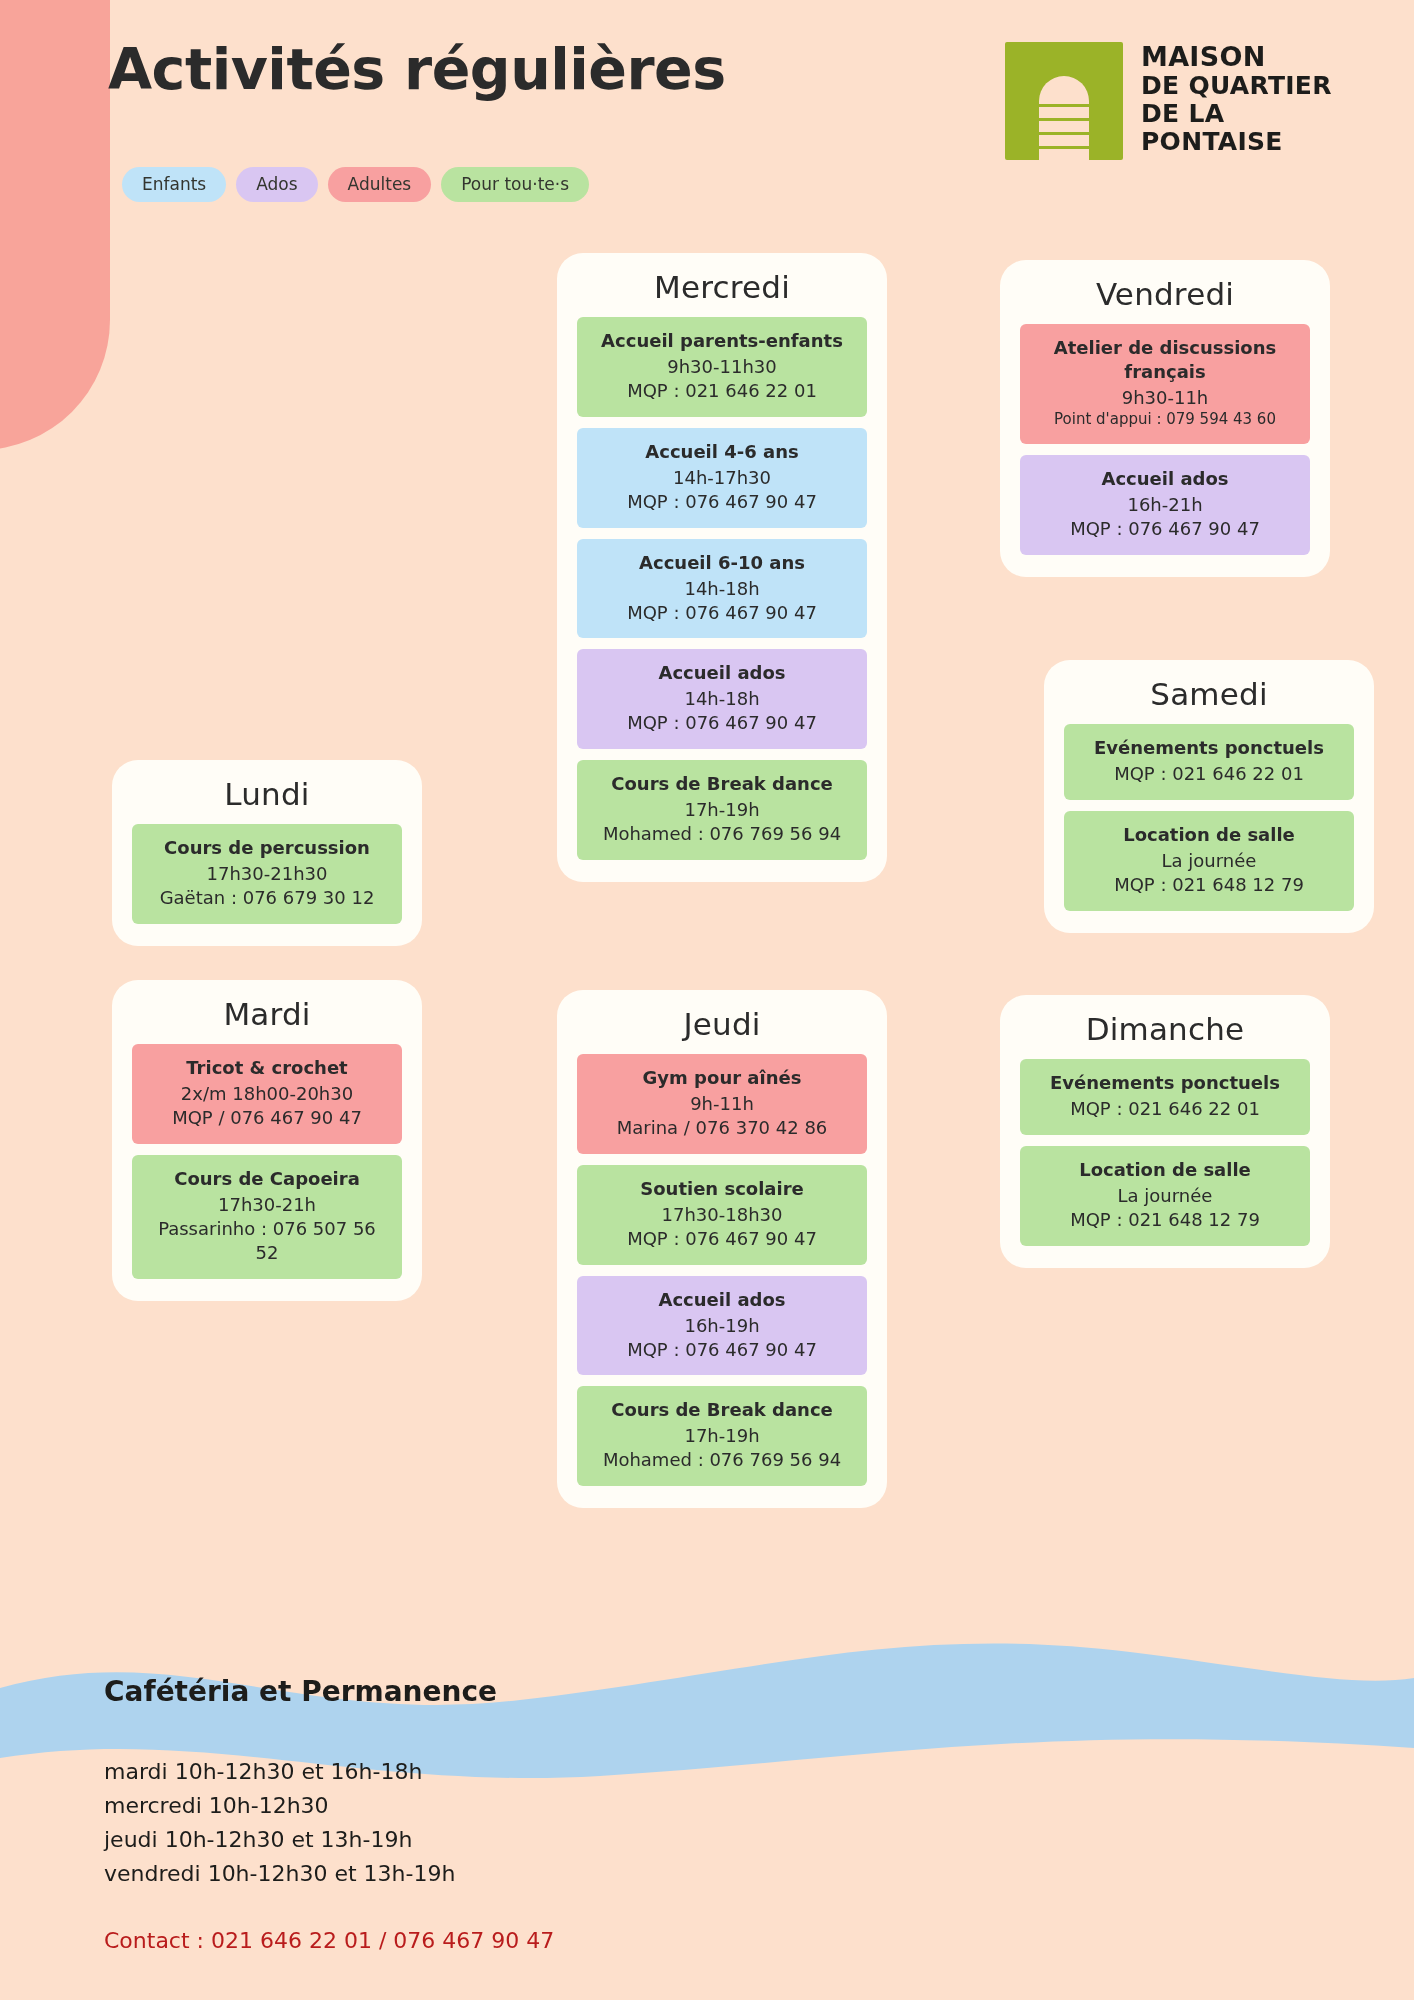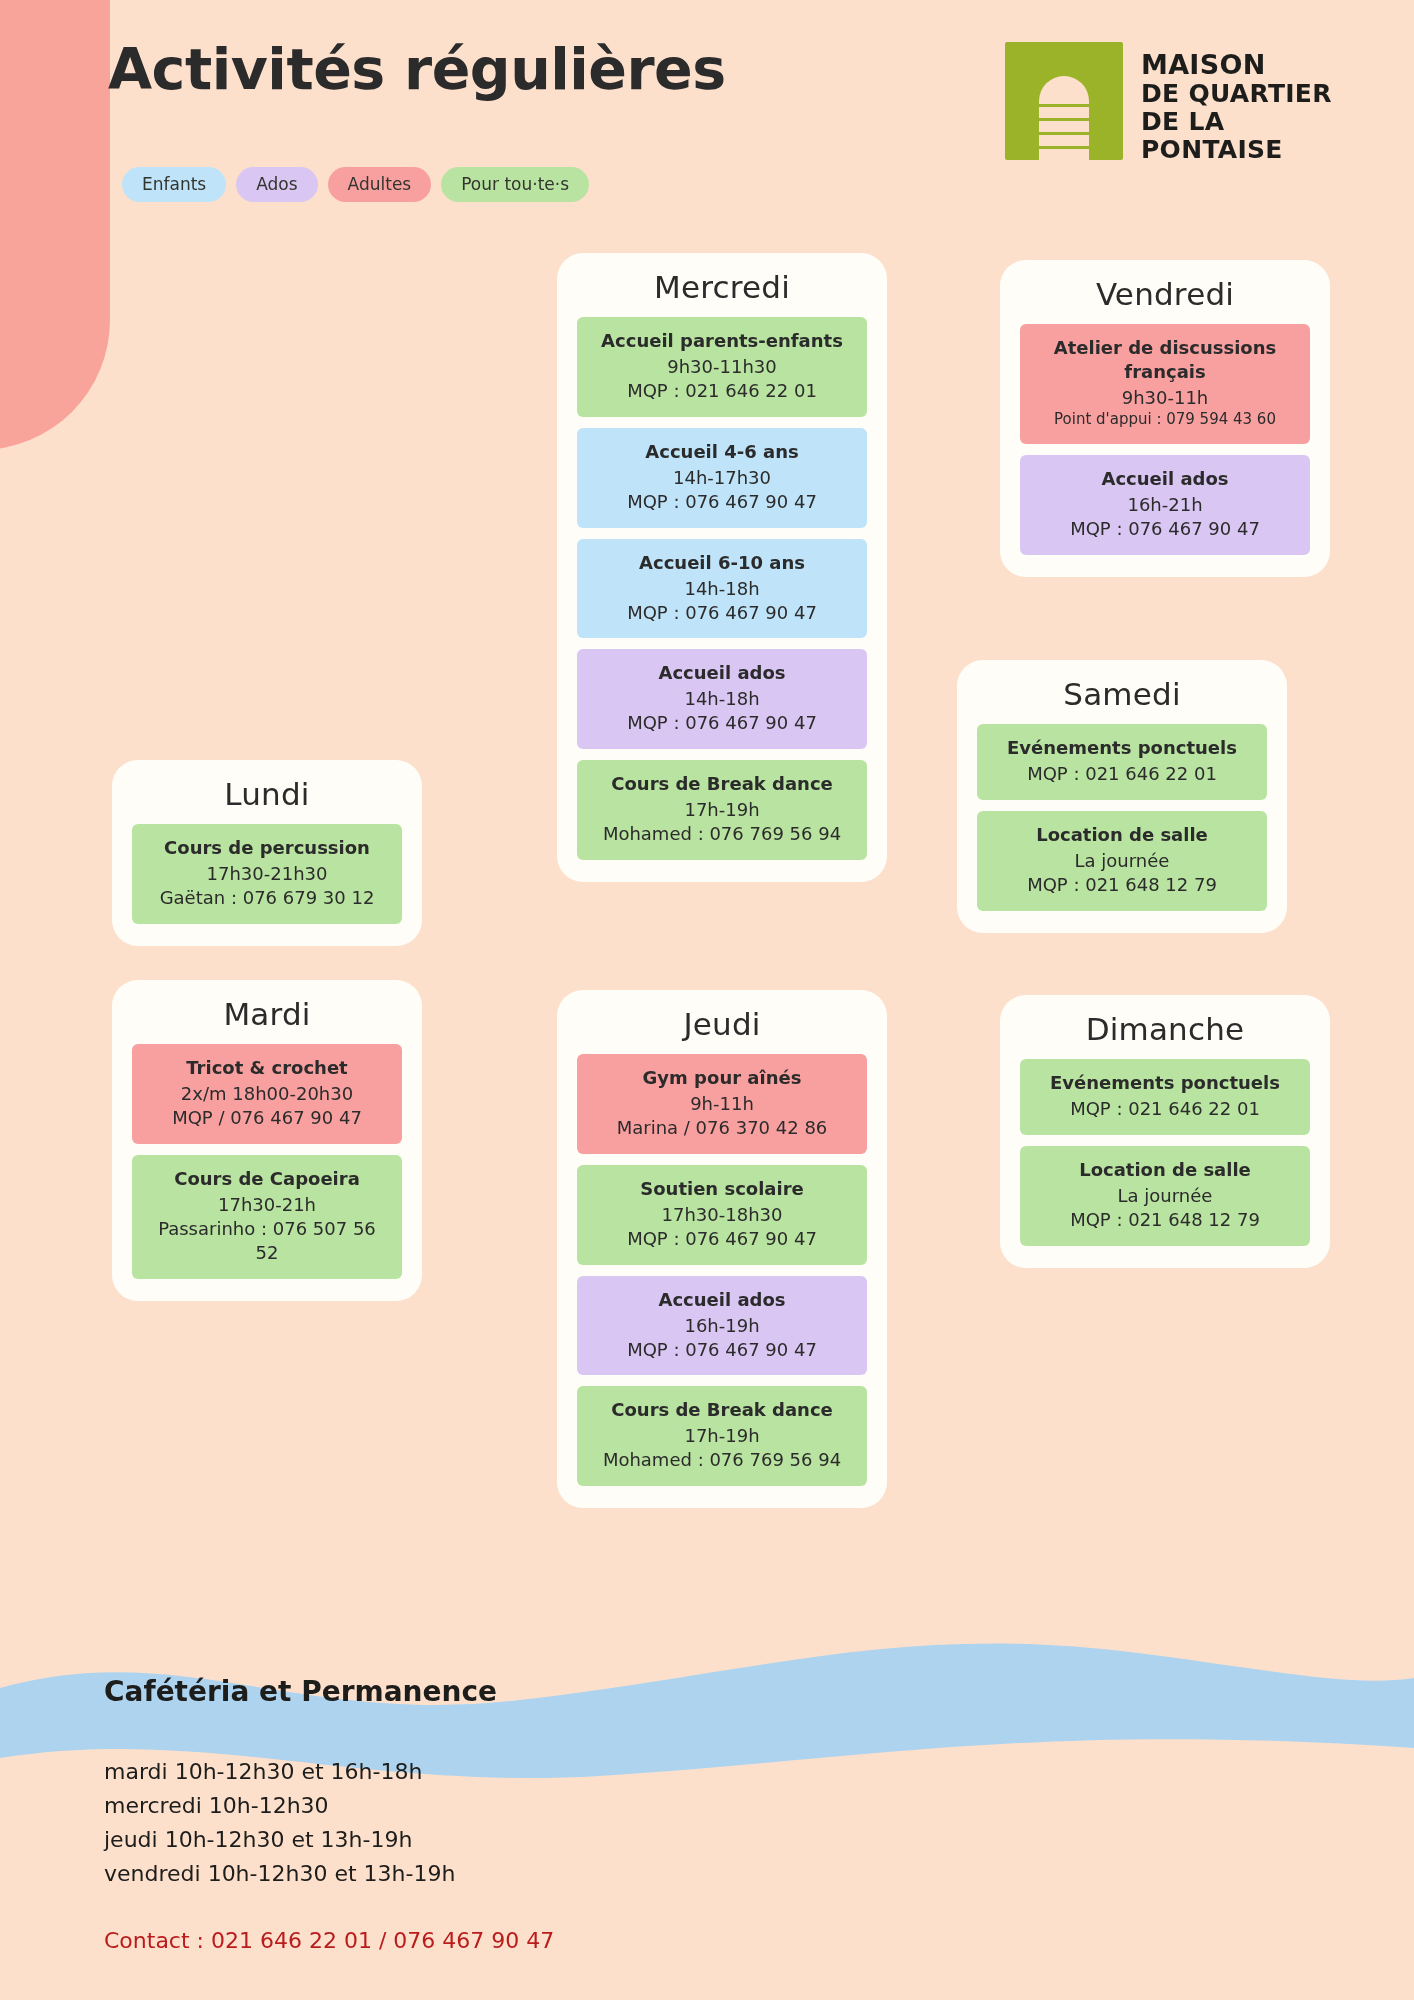--- a/index.html
+++ b/index.html
@@ -73,21 +73,21 @@
     left: 0; width: 100%;
     height: 3px;
     background: #9bb328;
   }
   .logo-text {
     color: #1d1d1b;
     font-weight: bold;
     font-size: 25px;
     line-height: 1.12;
     letter-spacing: 0.3px;
-    margin-top: 8px;
+    margin-top: 0;
   }
   .logo-text .l1 { font-size: 27px; }
   
   .card {
     position: absolute;
     background: #fffdf7;
     border-radius: 26px;
     padding: 16px 20px 22px;
   }
   .card h2 {
@@ -257,21 +257,21 @@
           <div class="name">Atelier de discussions français</div>
           <div class="line">9h30-11h</div>
           <div class="line small">Point d'appui : 079 594 43 60</div>
         </div>
         <div class="act" style="background: rgb(217, 198, 242);">
           <div class="name">Accueil ados</div>
           <div class="line">16h-21h</div>
           <div class="line">MQP : 076 467 90 47</div>
         </div>
       </div>
-      <div class="card" style="left: 957px; top: 660px; width: 330px;">
+      <div class="card" style="left: 1044px; top: 660px; width: 330px;">
         <h2>Samedi</h2>
         <div class="act" style="background: rgb(185, 227, 160);">
           <div class="name">Evénements ponctuels</div>
           <div class="line">MQP : 021 646 22 01</div>
         </div>
         <div class="act" style="background: rgb(185, 227, 160);">
           <div class="name">Location de salle</div>
           <div class="line">La journée</div>
           <div class="line">MQP : 021 648 12 79</div>
         </div>

